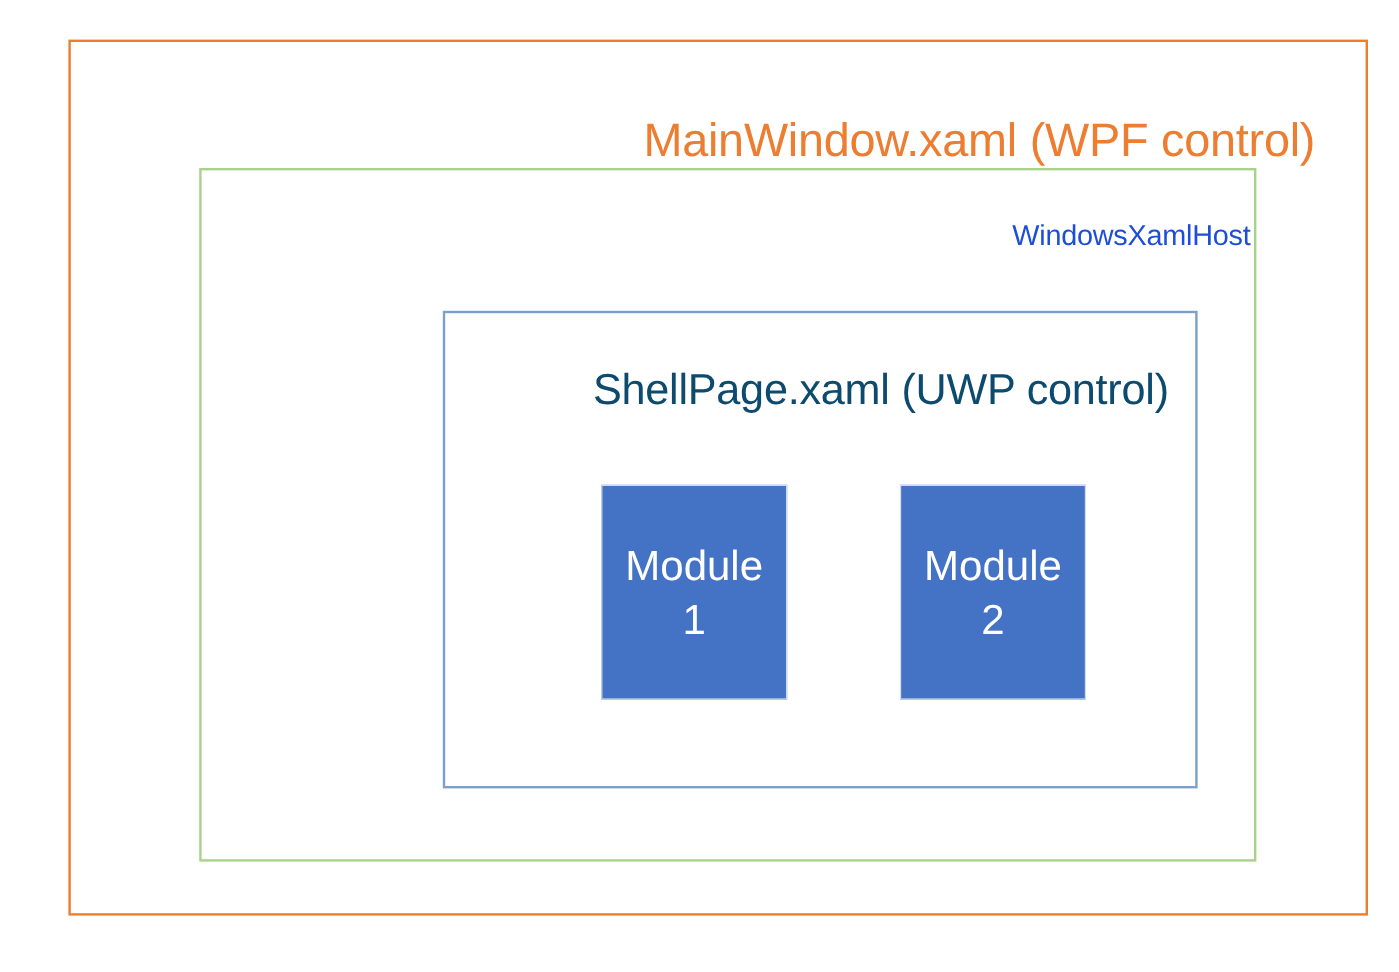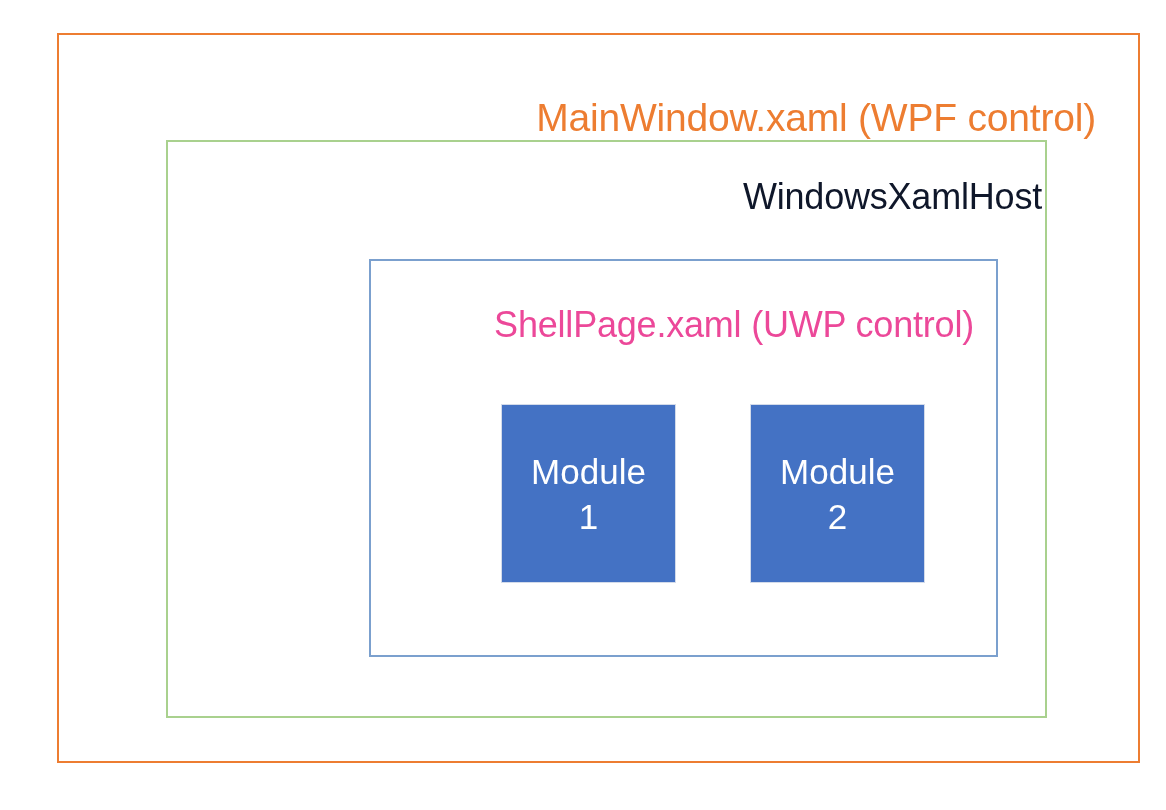--- a/index.html
+++ b/index.html
@@ -70,38 +70,38 @@
     top: 68px;
     font-size: 39px;
     line-height: 46px;
     color: #ED7D31;
     margin-top: 27px;
   }
 
   .label-middle {
     right: 124px;
     top: 175px;
-    font-size: 36px;
+    font-size: 24px;
     line-height: 44px;
-    color: #0f172a;
+    color: #1d4ed8;
   }
 
   .label-inner {
     right: 192px;
     top: 303px;
     font-size: 36px;
     line-height: 44px;
-    color: #ec4899;
+    color: #0c4a6e;
   }
 
   
   .module {
     position: absolute;
     top: 404px;
-    width: 175px;
+    width: 155px;
     height: 179px;
     box-sizing: border-box;
     background: #4472C4;
     border: 1px solid #D3DBEA;
     display: flex;
     flex-direction: column;
     align-items: center;
     justify-content: center;
     color: #ffffff;
   }

